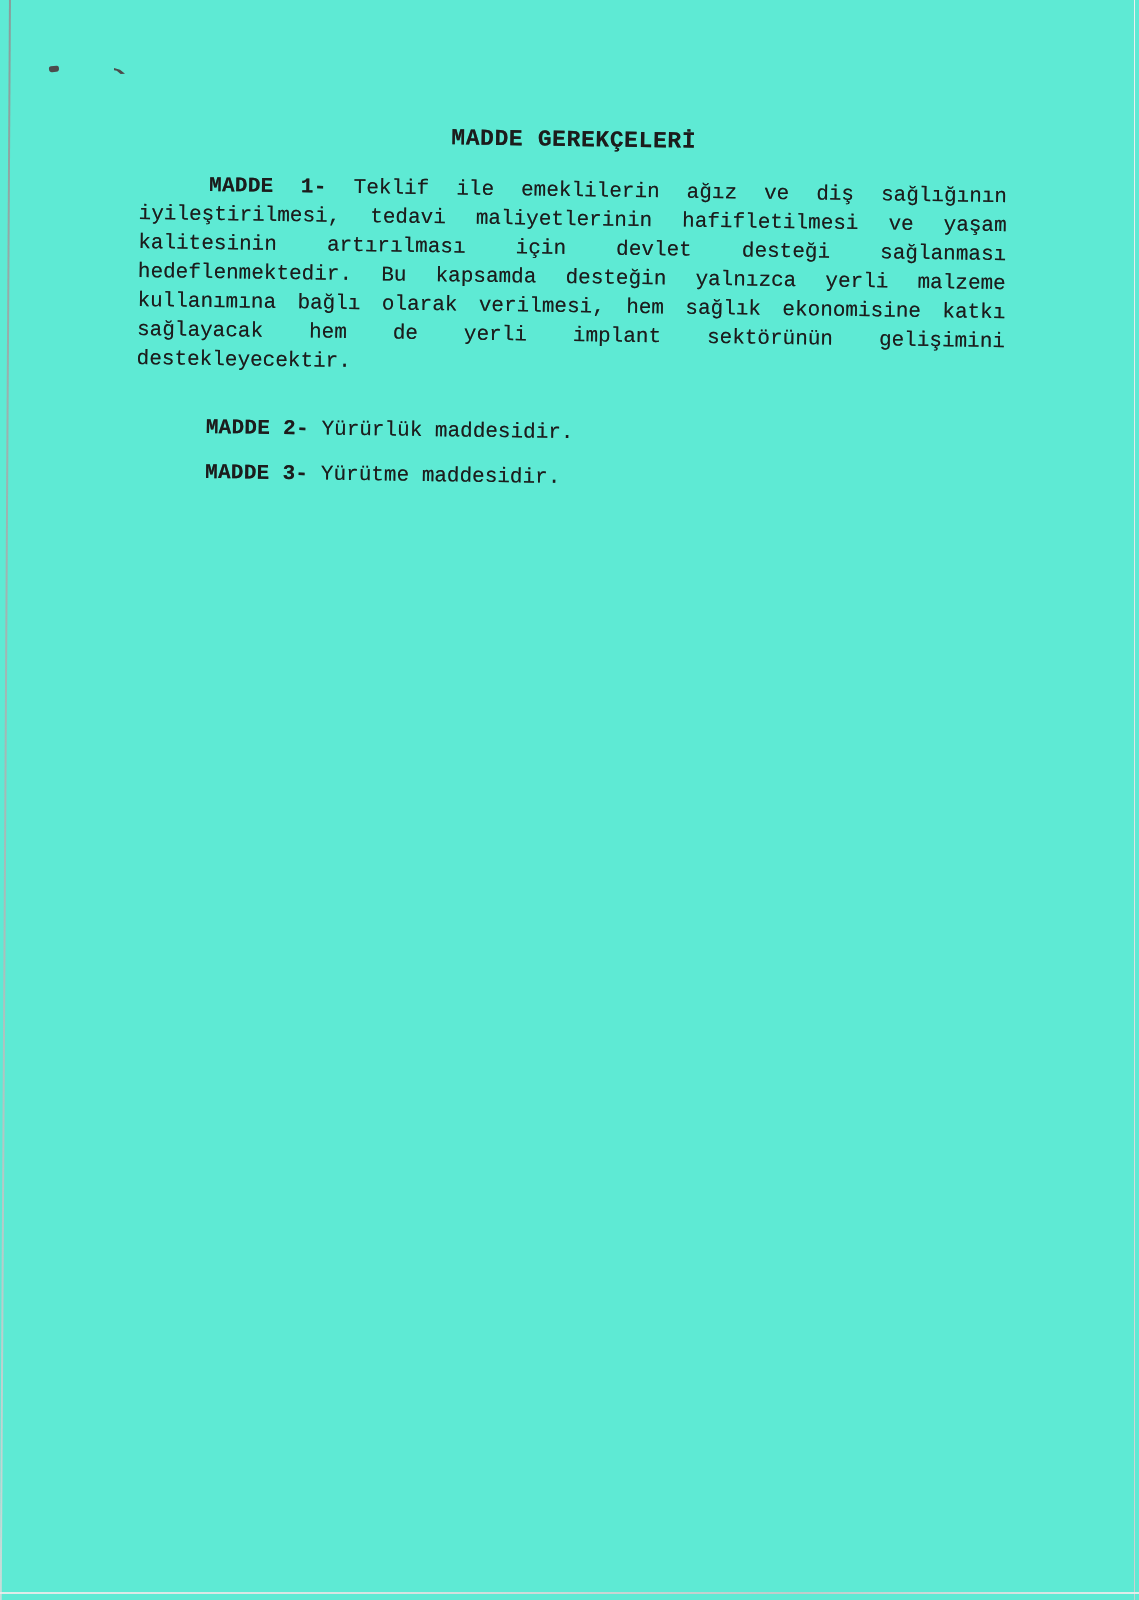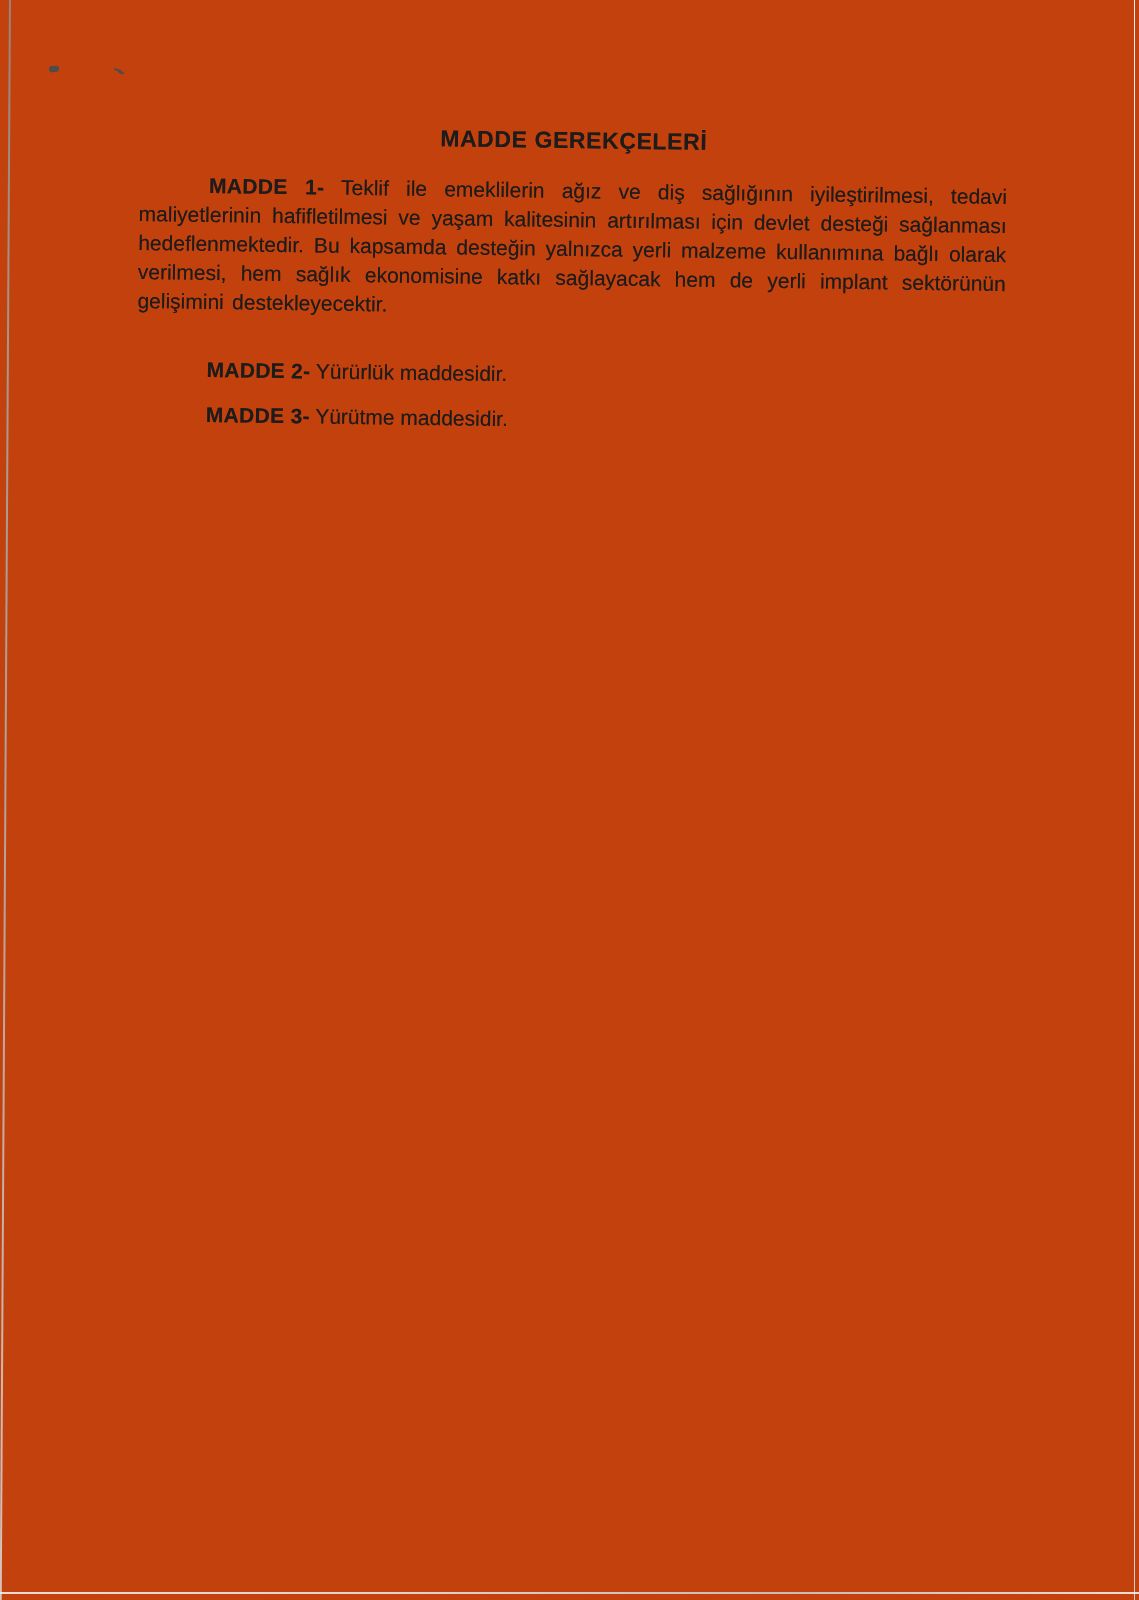--- a/index.html
+++ b/index.html
@@ -4,23 +4,23 @@
 <style>
   html, body {
     margin: 0;
     padding: 0;
     background: #ffffff;
   }
   .page {
     position: relative;
     width: 1139px;
     height: 1600px;
-    background: #c2410c;
+    background: #5eead4;
     overflow: hidden;
-    font-family: Liberation Sans, sans-serif;
+    font-family: Liberation Mono, monospace;
   }
 
   
   .scan-edge-left {
     position: absolute;
     left: 9px;
     top: -8px;
     width: 2px;
     height: 1630px;
     background: linear-gradient(to bottom,

